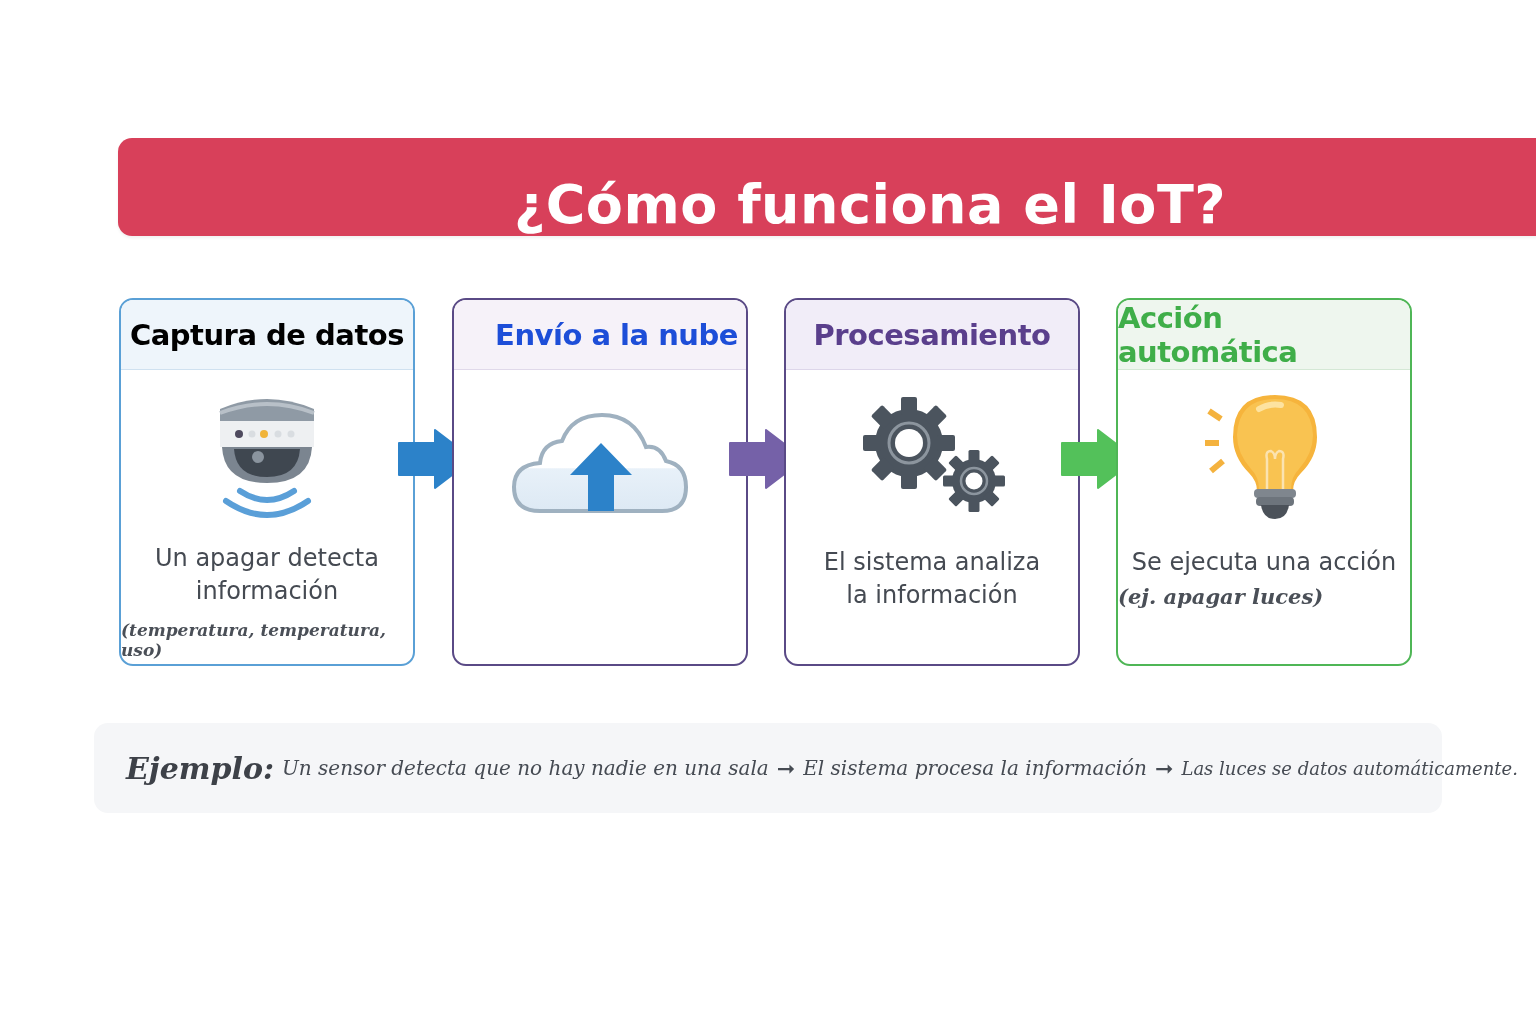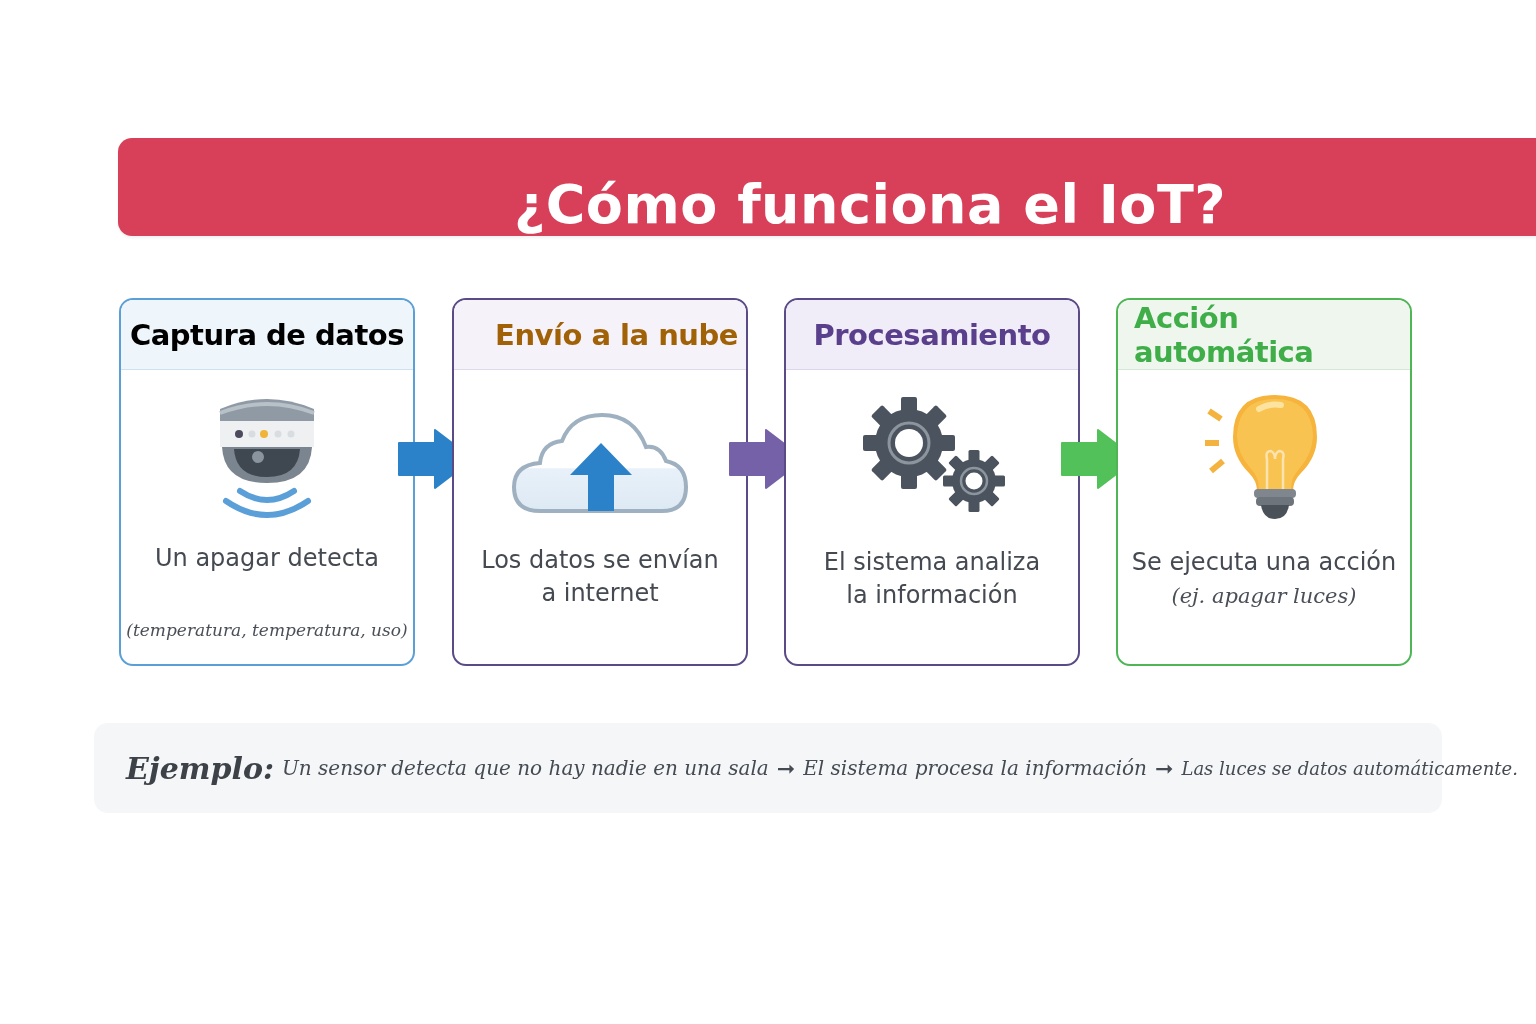--- a/index.html
+++ b/index.html
@@ -25,22 +25,23 @@
     height: 70px; display: flex; align-items: center; justify-content: center;
     border-bottom: 1.5px solid; box-sizing: border-box;
   }
   .card-header span { font-size: 29px; font-weight: bold; font-family: "DejaVu Sans", sans-serif; letter-spacing: -0.5px; }
   .card-icon { position: absolute; left: 0; width: 100%; top: 84px; height: 140px; display: flex; justify-content: center; align-items: center; }
   .card-text {
     position: absolute; left: 0; width: 100%; text-align: center; font-size: 24px; line-height: 33px; color: #454a52;
     font-family: "DejaVu Sans", sans-serif;
   }
   .card-sub {
-    position: absolute; left: 0; width: 100%; text-align: center; font-size: 18px; font-style: italic; color: #4a4f57;
+    position: absolute; left: 0; width: 100%; font-size: 18px; font-style: italic; color: #4a4f57;
     font-family: "DejaVu Serif", serif;
+    font-weight: bold;
   }
   .arrow { position: absolute; top: 428px; width: 78px; height: 62px; }
   .example-box {
     position: absolute; left: 94px; top: 723px; width: 1348px; height: 90px;
     background: #f5f6f8; border-radius: 14px;
     display: flex; align-items: center; padding-left: 32px; box-sizing: border-box;
     font-family: "DejaVu Serif", serif; font-style: italic; color: #464b53; font-size: 20px; white-space: nowrap;
   }
   .example-box .lbl { font-weight: bold; font-size: 30px; margin-right: 8px; color: #3d4148; }
   .example-box .sep { font-style: normal; font-size: 22px; margin: 0 8px; color: #464b53; }
@@ -68,49 +69,46 @@
       <circle cx="79" cy="43" r="3.5" fill="#d9dde1"></circle>
       <path d="M10 56 L100 56 Q98 92 55 92 Q12 92 10 56 Z" fill="#7b8590"></path>
       <path d="M22 58 L88 58 Q86 86 55 86 Q24 86 22 58 Z" fill="#3f4750"></path>
       <circle cx="46" cy="66" r="6" fill="#8a949e"></circle>
       <path d="M28 100 Q55 118 82 100" fill="none" stroke="#5a9fd8" stroke-width="6" stroke-linecap="round"></path>
       <path d="M14 110 Q55 138 96 110" fill="none" stroke="#5a9fd8" stroke-width="6" stroke-linecap="round"></path>
     </svg>
   </div>
   <div class="card-text" style="top:242px;">
     <div>Un apagar detecta</div>
+    <div>información</div>
   </div>
   <div class="card-sub" style="top:320px; font-size:17px;">(temperatura, temperatura, uso)</div>
 </div>
 
 <svg class="arrow" style="left:397px;" viewBox="0 0 78 62">
   <path d="M2 15 L38 15 L38 2 L76 31 L38 60 L38 47 L2 47 Z" fill="#2c82c9" stroke="#2c82c9" stroke-width="2" stroke-linejoin="round"></path>
 </svg>
 
 <div class="card" style="left:452px; border-color:#5a4a86;">
   <div class="card-header" style="background:#f6f2f9; border-color:#e0d9ea;">
-    <span style="color:#a16207;margin-left:33px;">Envío a la nube</span>
+    <span style="color:#1d4ed8;margin-left:33px;">Envío a la nube</span>
   </div>
   <div class="card-icon" style="top:94px;">
     <svg width="180" height="110" viewBox="0 0 180 110">
       <defs>
         <linearGradient id="cg" x1="0" y1="0" x2="0" y2="1">
           <stop offset="0" stop-color="#ffffff"></stop>
           <stop offset="0.55" stop-color="#ffffff"></stop>
           <stop offset="0.56" stop-color="#e8f1f9"></stop>
           <stop offset="1" stop-color="#dde9f4"></stop>
         </linearGradient>
       </defs>
       <path d="M30 102 Q4 102 4 78 Q4 56 30 54 Q32 34 52 32 Q62 6 92 6 Q124 6 136 38 Q150 36 156 52 Q176 56 176 78 Q176 102 152 102 Z" fill="url(#cg)" stroke="#9fb1c0" stroke-width="4"></path>
       <path d="M78 102 L78 66 L60 66 L91 34 L122 66 L104 66 L104 102 Z" fill="#2c82c9"></path>
     </svg>
-  </div>
-  <div class="card-text" style="top:244px;">
-    <div>Los datos se envían</div>
-    <div>a internet</div>
   </div>
 </div>
 
 <svg class="arrow" style="left:728px;" viewBox="0 0 78 62">
   <path d="M2 15 L38 15 L38 2 L76 31 L38 60 L38 47 L2 47 Z" fill="#7561a8" stroke="#7561a8" stroke-width="2" stroke-linejoin="round"></path>
 </svg>
 
 <div class="card" style="left:784px; border-color:#5a4a86;">
   <div class="card-header" style="background:#f1edf8; border-color:#ddd6ea;">
     <span style="color:#5a3f8c;">Procesamiento</span>
@@ -154,21 +152,21 @@
     <div>la información</div>
   </div>
 </div>
 
 <svg class="arrow" style="left:1060px;" viewBox="0 0 78 62">
   <path d="M2 15 L38 15 L38 2 L76 31 L38 60 L38 47 L2 47 Z" fill="#53c15a" stroke="#53c15a" stroke-width="2" stroke-linejoin="round"></path>
 </svg>
 
 <div class="card" style="left:1116px; border-color:#4fb656;">
   <div class="card-header" style="background:#eef6ee; border-color:#d4e8d5;">
-    <span style="color:#3fae49;margin-left:16px;">Acción automática</span>
+    <span style="color:#3fae49;">Acción automática</span>
   </div>
   <div class="card-icon" style="top:86px;">
     <svg width="130" height="130" viewBox="0 0 130 130">
       <path d="M10 20 L22 28" stroke="#f4b23e" stroke-width="6" stroke-linecap="butt"></path>
       <path d="M6 52 L20 52" stroke="#f4b23e" stroke-width="6" stroke-linecap="butt"></path>
       <path d="M12 80 L24 70" stroke="#f4b23e" stroke-width="6" stroke-linecap="butt"></path>
       <path d="M76 4 Q118 4 118 46 Q118 66 102 82 Q94 90 94 100 L58 100 Q58 90 50 82 Q34 66 34 46 Q34 4 76 4 Z" fill="#f6b43c"></path>
       <path d="M76 8 Q112 8 114 44 Q114 62 100 78 Q92 86 92 98 L60 98 Q60 86 52 78 Q38 62 38 44 Q40 8 76 8 Z" fill="#f9c351"></path>
       <path d="M60 18 Q70 12 82 14" stroke="#fde3a0" stroke-width="6" fill="none" stroke-linecap="round"></path>
       <path d="M68 100 L68 68 Q66 60 72 60 Q76 62 76 68 Q76 62 80 60 Q86 60 84 68 L84 100" fill="none" stroke="#fbe3b0" stroke-width="2.5"></path>

